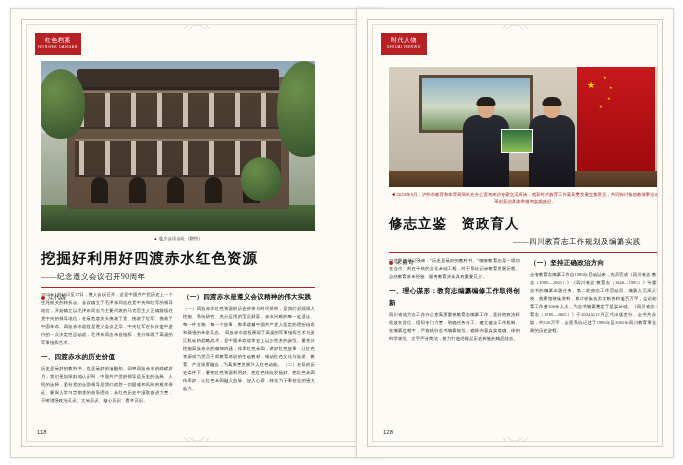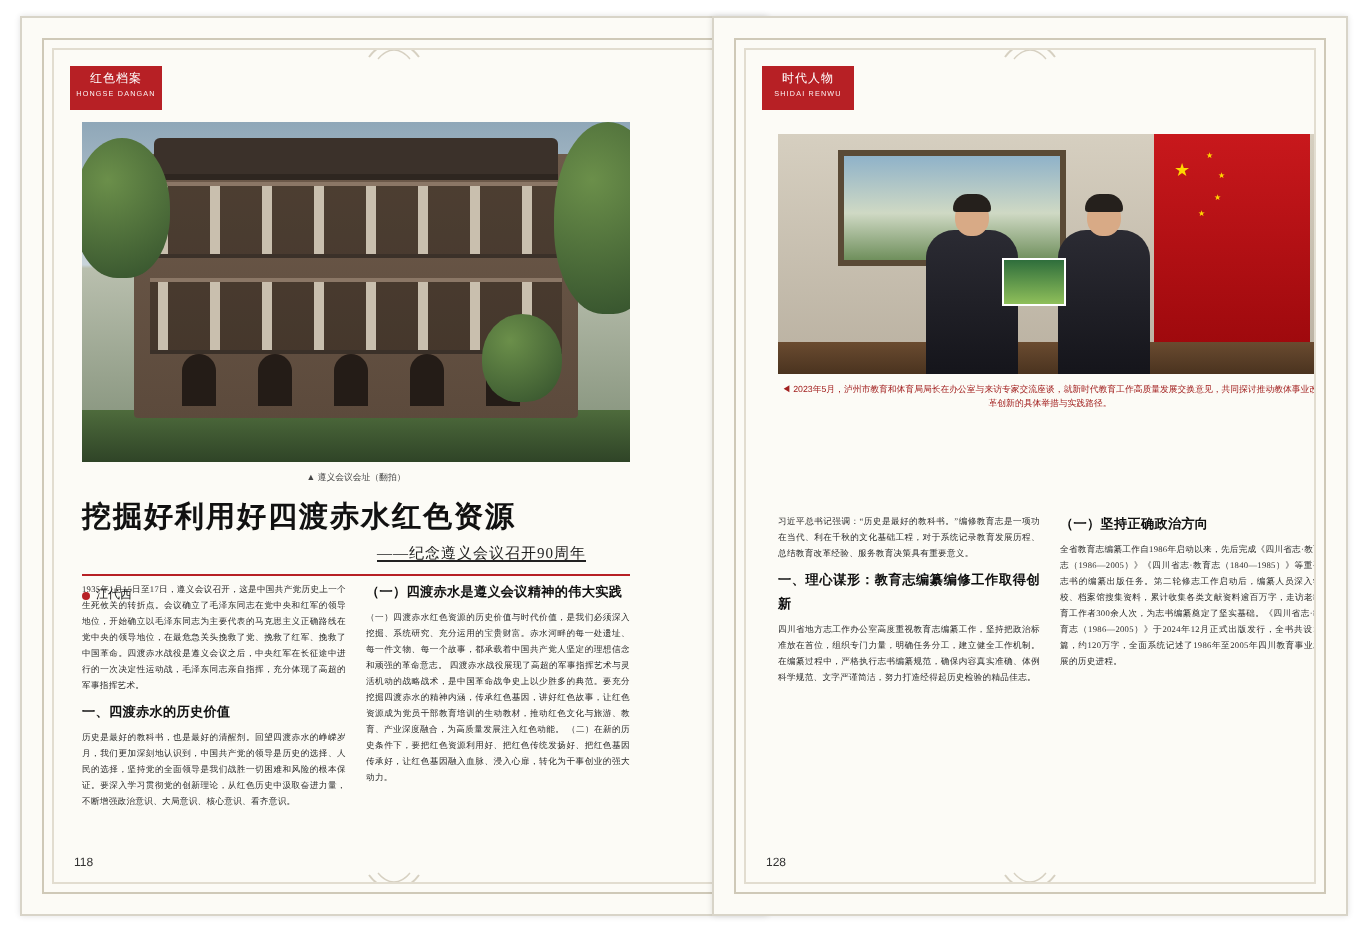--- a/index.html
+++ b/index.html
@@ -255,21 +255,21 @@
         </div>
         <div class="tree" style="left:-4px;top:8px;width:48px;height:70px;"></div>
         <div class="tree" style="left:236px;top:0px;width:54px;height:96px;"></div>
         <div class="tree" style="left:200px;top:96px;width:40px;height:44px;"></div>
       </div>
 
       <div class="photo-cap" style="position:absolute;left:14px;top:208px;width:274px;">▲ 遵义会议会址（翻拍）</div>
 
       <div style="position:absolute;left:14px;top:224px;width:274px;">
         <div class="title-cn">挖掘好利用好四渡赤水红色资源</div>
-        <div class="subtitle-cn" style="margin-top:4px;text-align:right;padding-right:22px;text-decoration:underline;">——纪念遵义会议召开90周年</div>
+        <div class="subtitle-cn" style="margin-top:4px;text-align:left;padding-right:22px;">——纪念遵义会议召开90周年</div>
         <div class="rule-red" style="margin-top:5px;"></div>
         <div style="margin-top:5px;font-size:6px;color:#111;">
           <span class="dot-red"></span><span>江代西</span>
         </div>
       </div>
 
       <div class="col2 bodytext" style="left:14px;top:266px;width:274px;height:148px;">
         <span>1935年1月15日至17日，遵义会议召开，这是中国共产党历史上一个生死攸关的转折点。会议确立了毛泽东同志在党中央和红军的领导地位，开始确立以毛泽东同志为主要代表的马克思主义正确路线在党中央的领导地位，在最危急关头挽救了党、挽救了红军、挽救了中国革命。四渡赤水战役是遵义会议之后，中央红军在长征途中进行的一次决定性运动战，毛泽东同志亲自指挥，充分体现了高超的军事指挥艺术。</span>
         <div class="sub-head" style="margin:4px 0 2px;">一、四渡赤水的历史价值</div>
         <span>历史是最好的教科书，也是最好的清醒剂。回望四渡赤水的峥嵘岁月，我们更加深刻地认识到，中国共产党的领导是历史的选择、人民的选择，坚持党的全面领导是我们战胜一切困难和风险的根本保证。要深入学习贯彻党的创新理论，从红色历史中汲取奋进力量，不断增强政治意识、大局意识、核心意识、看齐意识。</span>
@@ -319,20 +319,28 @@
         </div>
         <div class="person" style="left:140px;">
           <div class="head"></div>
             <div class="hair"></div>
         </div>
         <div class="book" style="left:112px;top:62px;"></div>
       </div>
 
       <div class="photo-cap photo-cap-red" style="position:absolute;left:16px;top:164px;width:272px;">◀ 2023年5月，泸州市教育和体育局局长在办公室与来访专家交流座谈，就新时代教育工作高质量发展交换意见，共同探讨推动教体事业改革创新的具体举措与实践路径。</div>
 
+      <div style="position:absolute;left:16px;top:190px;width:272px;">
+        <div class="title-cn" style="font-size:13.5px;">修志立鉴　资政育人</div>
+        <div class="subtitle-cn" style="margin-top:4px;text-align:right;padding-right:20px;">——四川教育志工作规划及编纂实践</div>
+        <div class="rule-red" style="margin-top:5px;"></div>
+        <div style="margin-top:5px;font-size:6px;color:#111;">
+          <span class="dot-red"></span><span>宋勇奇</span>
+        </div>
+      </div>
 
       <div class="col2 bodytext" style="left:16px;top:232px;width:272px;height:176px;">
         <span>习近平总书记强调：“历史是最好的教科书。”编修教育志是一项功在当代、利在千秋的文化基础工程，对于系统记录教育发展历程、总结教育改革经验、服务教育决策具有重要意义。</span>
         <div class="sub-head" style="margin:4px 0 2px;">一、理心谋形：教育志编纂编修工作取得创新</div>
         <span>四川省地方志工作办公室高度重视教育志编纂工作，坚持把政治标准放在首位，组织专门力量，明确任务分工，建立健全工作机制。在编纂过程中，严格执行志书编纂规范，确保内容真实准确、体例科学规范、文字严谨简洁，努力打造经得起历史检验的精品佳志。</span>
         <div class="sub-head" style="margin:4px 0 2px;">（一）坚持正确政治方向</div>
         <span>全省教育志编纂工作自1986年启动以来，先后完成《四川省志·教育志（1986—2005）》《四川省志·教育志（1840—1985）》等重要志书的编纂出版任务。第二轮修志工作启动后，编纂人员深入学校、档案馆搜集资料，累计收集各类文献资料逾百万字，走访老教育工作者300余人次，为志书编纂奠定了坚实基础。《四川省志·教育志（1986—2005）》于2024年12月正式出版发行，全书共设12篇，约120万字，全面系统记述了1986年至2005年四川教育事业发展的历史进程。</span>
       </div>
 
       <div class="pgnum" style="left:10px;">128</div>

